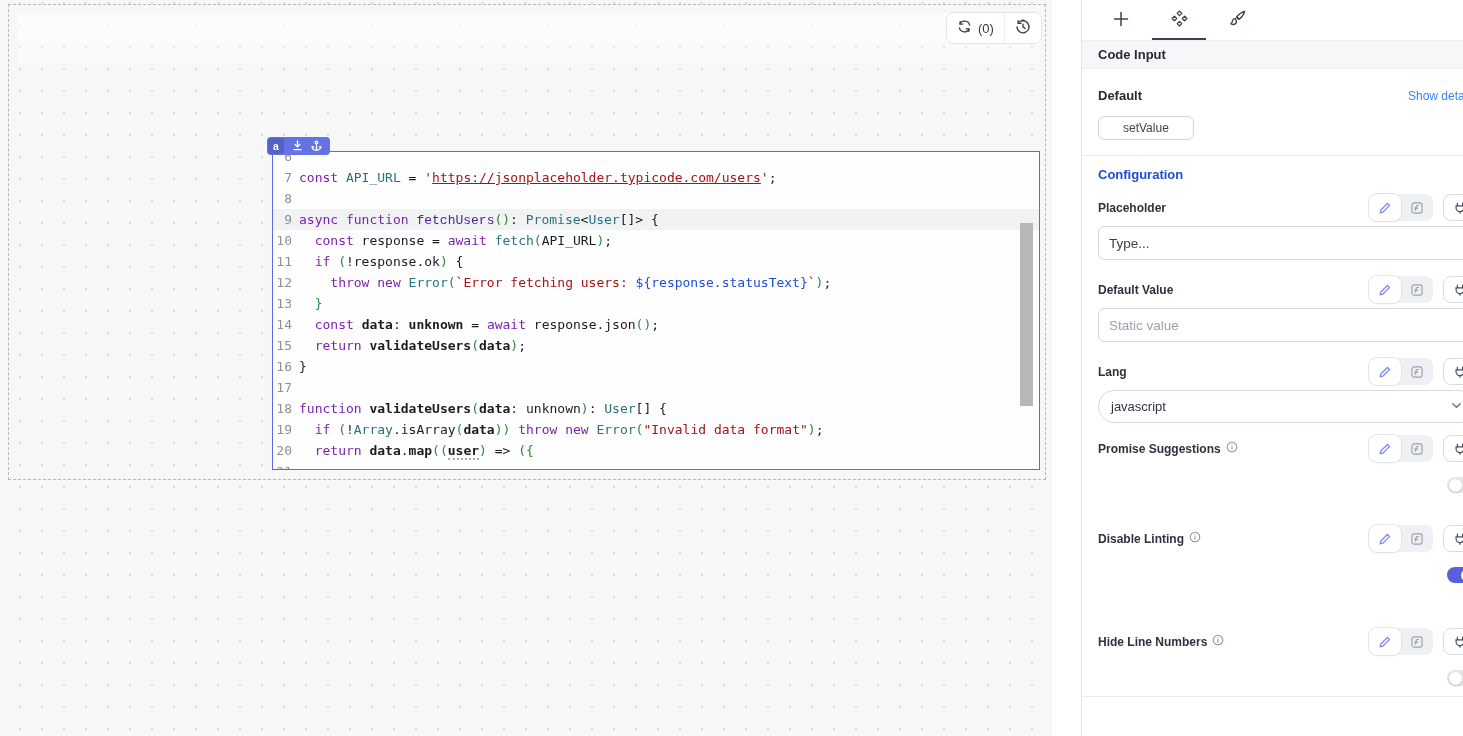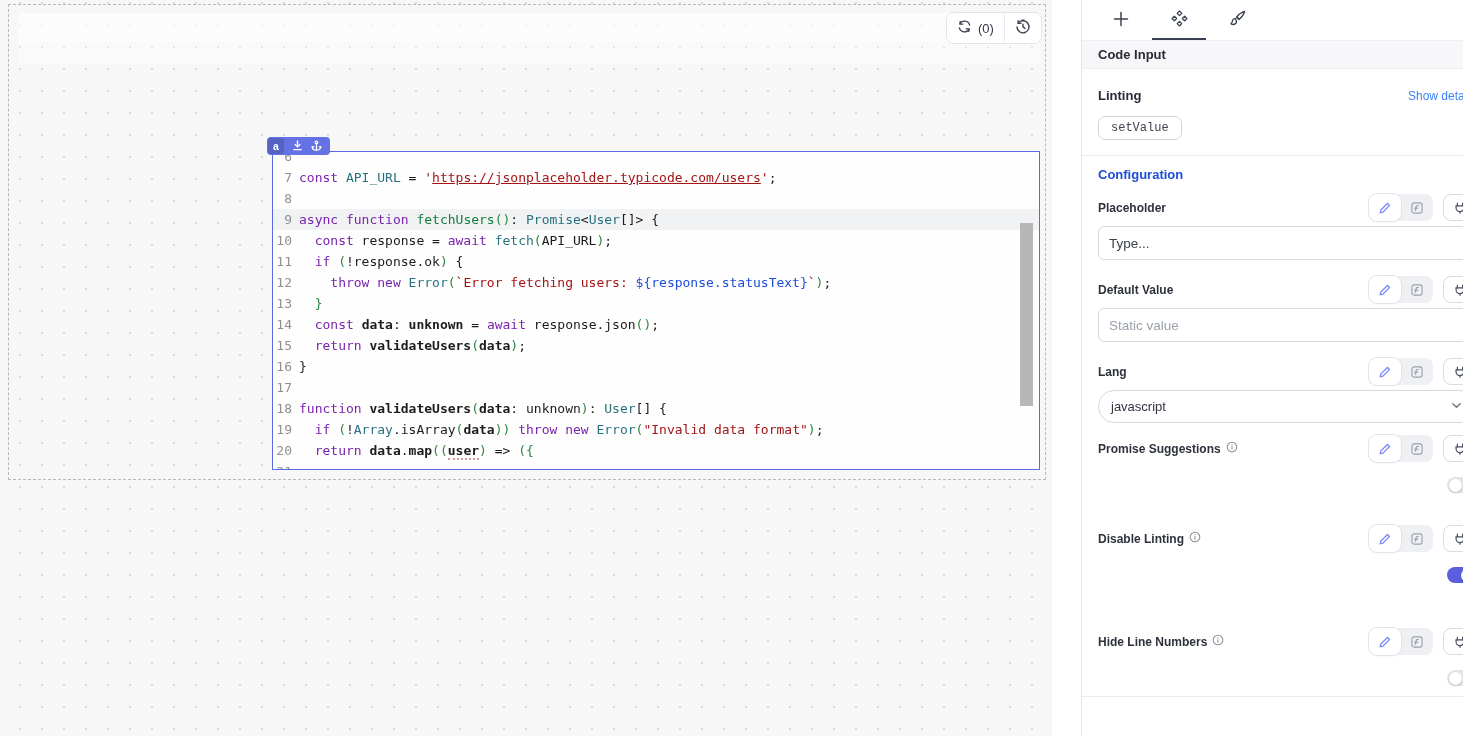--- a/index.html
+++ b/index.html
@@ -33,21 +33,21 @@
 
   .editor { position:absolute; inset:0; overflow:hidden; font-family:"DejaVu Sans Mono", monospace;
     font-size:13px; line-height:21px; }
   .code-lines { margin-top:-6px; }
   .code-line { height:21px; white-space:pre; display:flex; }
   .code-line.active { background:#f1f2f4; }
   .ln { flex:0 0 26px; text-align:right; padding-right:7px; color:#8f9096; }
   .lc { flex:1; }
   .tok-kw   { color:#7a23ad; }
   .tok-type { color:#29717f; }
-  .tok-def  { color:#15803d; }
+  .tok-def  { color:#4c1d95;font-family:Liberation Mono, monospace; }
   .tok-str  { color:#a31515; }
   .tok-link { color:#a31515; text-decoration:underline; }
   .tok-par  { color:#2e8540; }
   .tok-pl   { color:#1c1c1c; }
   .tok-b    { color:#1c1c1c; font-weight:bold; }
   .tok-interp { color:#1d4ed8; font-weight:normal; }
   .tok-lint { color:#1c1c1c; font-weight:bold; border-bottom:2px dotted #cf9a9a; }
   .editor-scrollbar { position:absolute; right:6px; top:71px; width:13px; height:183px; background:#b7b7b9; }
 
   
@@ -65,22 +65,22 @@
   .panel-header { height:28px; background:#f7f7f9; border-bottom:1px solid #efeff2;
     display:flex; align-items:center; justify-content:space-between; padding:0 14px 0 16px; }
   .panel-header .ph-title { font-size:13px; font-weight:bold; color:#272b35; }
   .panel-header svg { stroke:#d4d4da; }
 
   .panel-body { padding:0 16px; }
   .controls-row { margin-top:19px; display:flex; align-items:center; justify-content:space-between; }
   .controls-row .sec-title { font-size:13px; font-weight:bold; color:#272b35; }
   .link-btn { background:none; border:none; font-size:12px; color:#3b82f6; cursor:pointer; font-family:inherit; }
   .chip-row { margin-top:13px; }
-  .chip { background:#fff; border:1px solid #d3d3dc; border-radius:7px; padding:4px 12px;
-    font-size:12px; color:#3f4450; cursor:pointer; font-family:Liberation Mono, monospace; }
+  .chip { background:#fff; border:1px solid #d3d3dc; border-radius:7px; padding:4px 24px;
+    font-size:12px; color:#3f4450; cursor:pointer; font-family:Liberation Sans, sans-serif; }
   .divider { height:1px; background:#ececf0; margin:15px -16px 0; }
   .divider.bottom { margin-top:10px; }
   .section-title { margin-top:11px; font-size:13px; font-weight:bold; color:#1d4ed8; }
 
   .prop-row { margin-top:12px; }
   .prop-head { display:flex; align-items:center; justify-content:space-between; height:27px; }
   .prop-label { font-size:12px; font-weight:bold; color:#2e323d; display:flex; align-items:center; gap:5px; }
   .prop-label svg { stroke:#8b8f9a; }
   .prop-ctrls { display:flex; align-items:center; gap:10px; }
   .seg { display:flex; background:#eef0f3; border-radius:8px; padding:0; height:27px; }
@@ -231,21 +231,21 @@
     <button style="background:none;border:none;cursor:pointer">
       <svg width="16" height="16" viewBox="0 0 16 16" fill="none" stroke-width="1.3" stroke-linecap="round">
         <rect x="3" y="1.8" width="10" height="12.4" rx="1.5"></rect>
           <path d="M5.4 5h5.2M5.4 7.6h5.2M5.4 10.2h5.2"></path>
       </svg>
     </button>
   </div>
 
   <div class="panel-body">
     <div class="controls-row">
-      <span class="sec-title">Linting</span>
+      <span class="sec-title">Default</span>
       <button class="link-btn">Show details</button>
     </div>
     <div class="chip-row">
       <button class="chip">setValue</button>
     </div>
 
     <div class="divider"></div>
     <div class="section-title">Configuration</div>
 
     <div class="prop-row">

